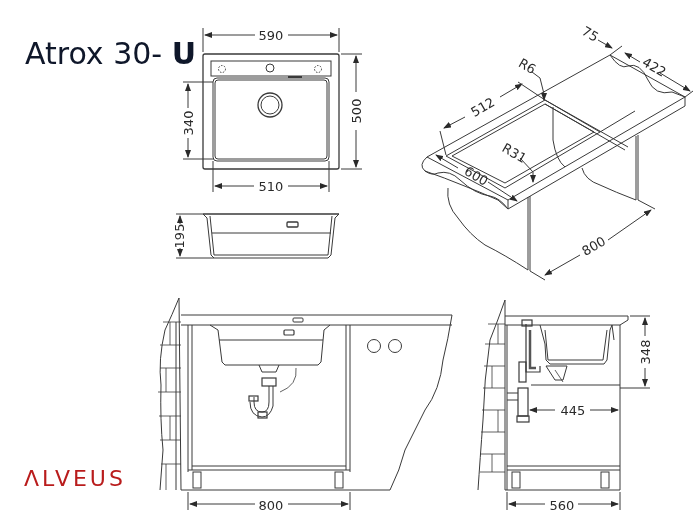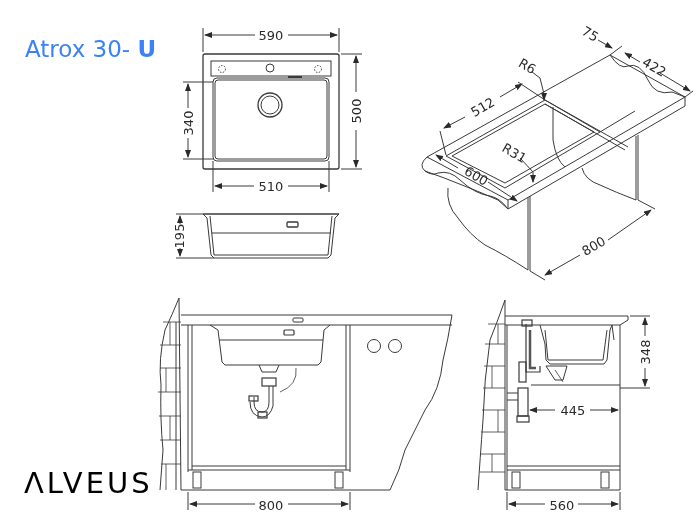--- a/index.html
+++ b/index.html
@@ -1,19 +1,19 @@
 <!DOCTYPE html>
 <html><head>
 <meta charset="utf-8">
 <style>
   html, body { margin: 0; padding: 0; background: #ffffff; }
   body { width: 700px; height: 525px; position: relative; overflow: hidden; font-family: "DejaVu Sans", sans-serif; }
-  .title { position: absolute; left: 25px; top: 36px; font-size: 23px; color: #3b82f6; font-family: "DejaVu Sans", sans-serif; letter-spacing: 0px; }
+  .title { position: absolute; left: 25px; top: 36px; font-size: 30px; color: #0f172a; font-family: "DejaVu Sans", sans-serif; letter-spacing: 0px; }
   .title b { font-weight: bold; }
-  .logo { position: absolute; left: 24px; top: 466px; font-size: 29px; color: #000000; letter-spacing: 3px; font-family: "DejaVu Sans", sans-serif; font-weight: normal; }
+  .logo { position: absolute; left: 24px; top: 466px; font-size: 22px; color: #b91c1c; letter-spacing: 3px; font-family: "DejaVu Sans", sans-serif; font-weight: normal; }
   svg { position: absolute; left: 0; top: 0; }
   .dim { font-family: "DejaVu Sans", sans-serif; font-size: 13px; fill: #2a2a2a; }
 </style>
 </head>
 <body>
 
 <div class="title"><span>Atrox 30- </span><b>U</b></div>
 
 <svg width="700" height="525" viewBox="0 0 700 525" fill="none" stroke="#3a3a3a" stroke-width="1">
   <defs>

